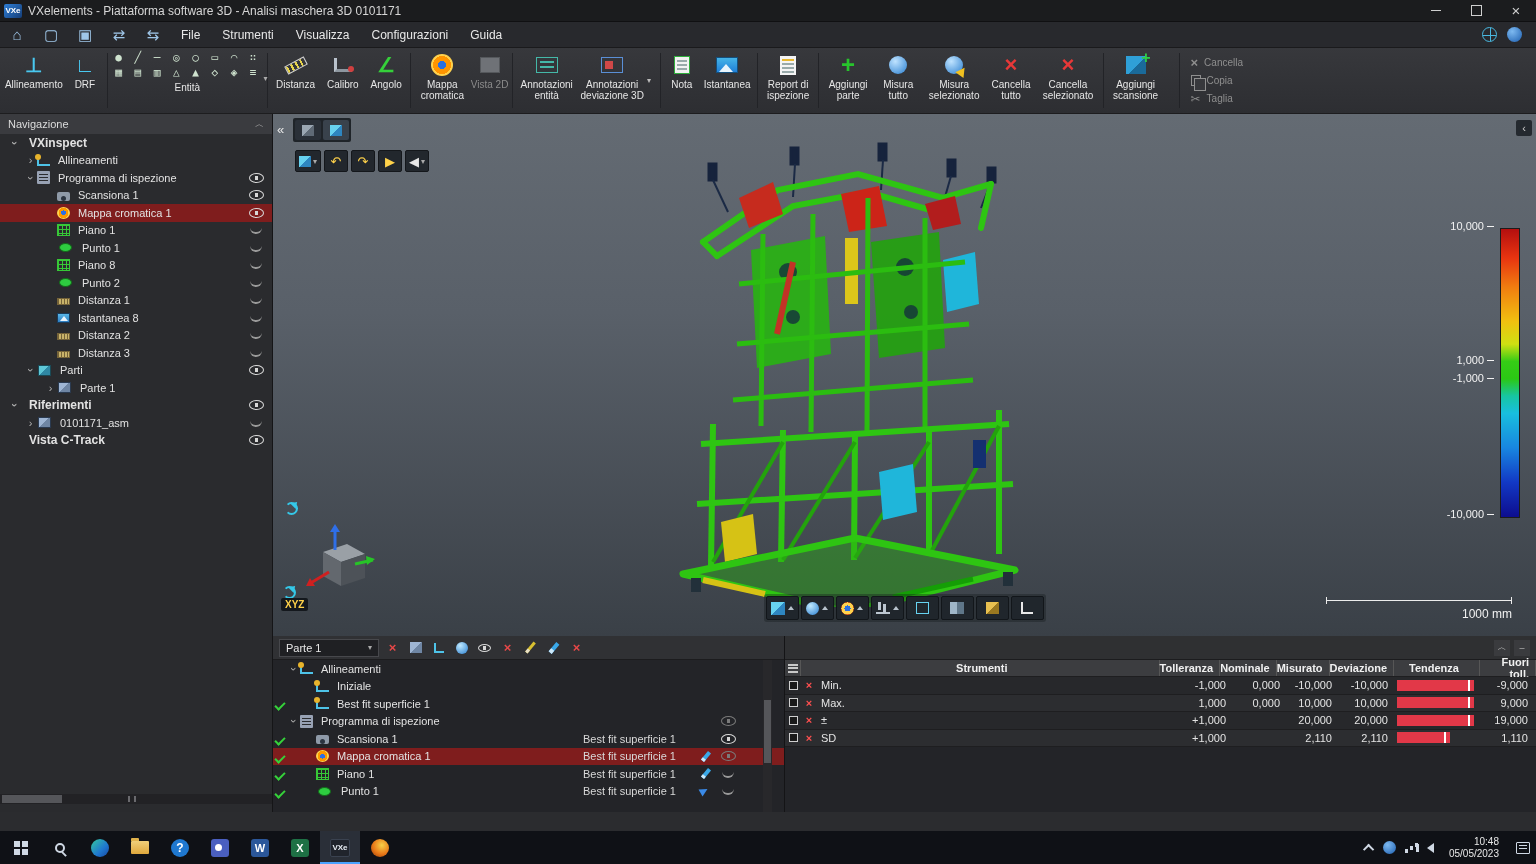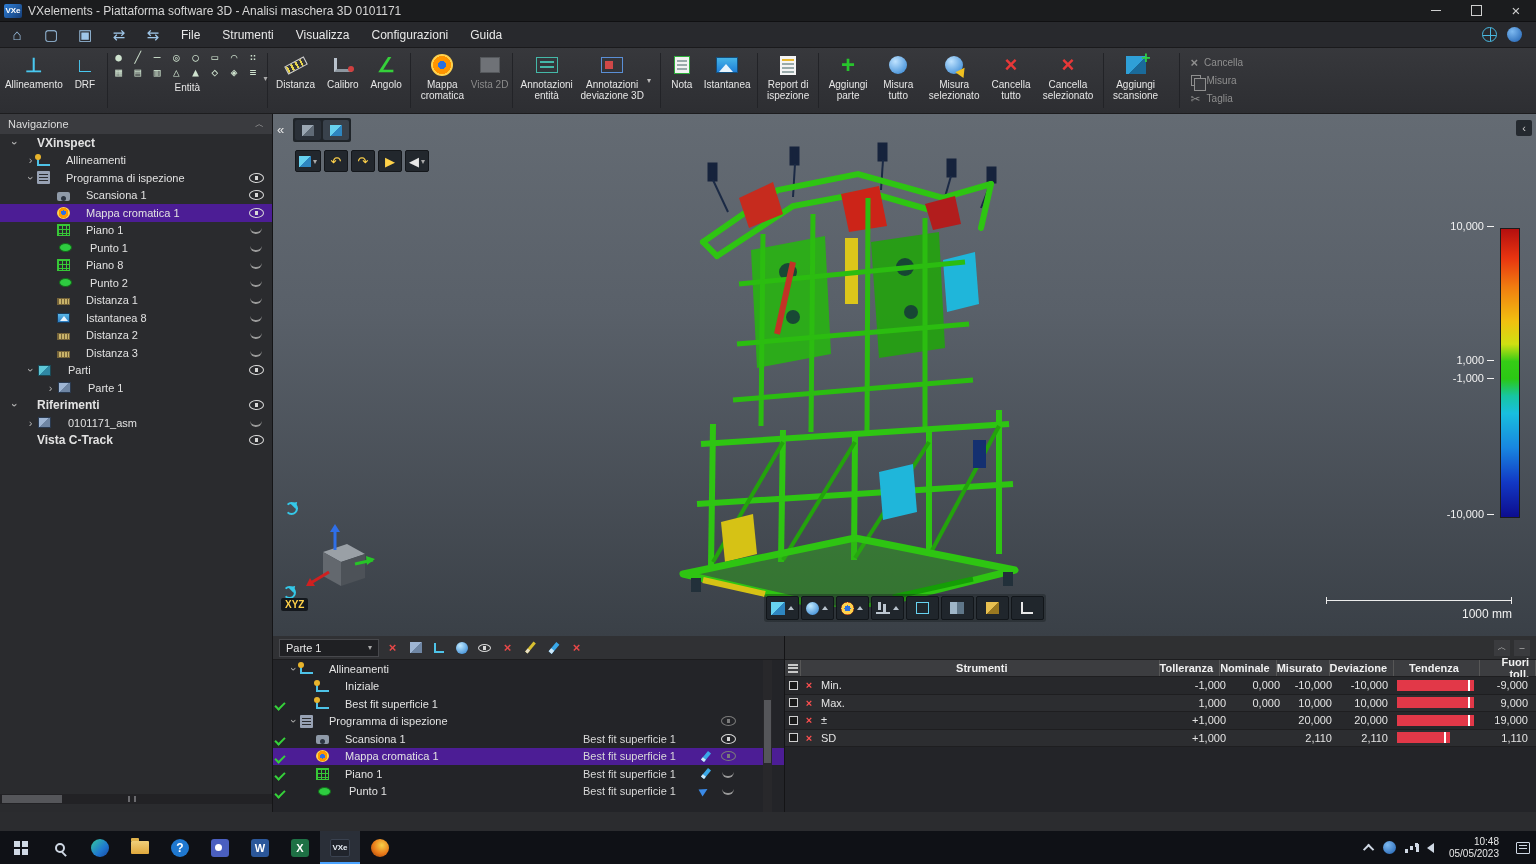--- a/index.html
+++ b/index.html
@@ -69,26 +69,26 @@
   .ei-copy{width:10px;height:11px;border:1px solid #8f8f8f;position:relative;}
   .ei-copy::after{content:"";position:absolute;left:2px;top:2px;width:10px;height:11px;border:1px solid #8f8f8f;background:#37383c;}
   .ei-cut{color:#8f8f8f;font-size:12px;}
 
   
   .sidebar{position:absolute;top:114px;left:0;width:273px;height:698px;background:#2a2b2e;border-right:1px solid #151517;}
   .shead{height:20px;background:#3a3b3f;display:flex;align-items:center;padding:0 8px;font-size:11px;color:#dcdcdc;gap:25px;}
   .shead .collapse{margin-left:auto;color:#aaa;font-size:9px;}
   .row{height:17.5px;display:flex;align-items:center;padding-right:4px;font-size:11px;color:#e2e2e2;position:relative;}
   .row.bold{font-weight:bold;font-size:12px;}
-  .row.sel{background:#4c1d95;}
+  .row.sel{background:#7f1d1d;}
   .lvl0{padding-left:8px}.lvl1{padding-left:24px}.lvl2{padding-left:44px}
   .tw{width:13px;color:#b0b0b0;font-size:11px;display:flex;justify-content:center;flex:0 0 13px;}
   .tw.down::before{content:"›";display:block;transform:rotate(90deg);}
   .tw.right::before{content:"›";}
-  .tlabel{margin-left:16px;white-space:nowrap;overflow:hidden;}
+  .tlabel{margin-left:8px;white-space:nowrap;overflow:hidden;}
   .eye{width:24px;margin-left:auto;display:flex;justify-content:center;flex:0 0 24px;}
   .eye.open::before{content:"";width:13px;height:8px;border:1px solid #d8d8d8;border-radius:50%;background:radial-gradient(circle,#d8d8d8 0 2px,transparent 2px);}
   .eye.dim::before{content:"";width:13px;height:8px;border:1px solid #7a7a7a;border-radius:50%;background:radial-gradient(circle,#7a7a7a 0 2px,transparent 2px);}
   .eye.closed::before{content:"";width:12px;height:6px;border-bottom:2px solid #9a9a9a;border-radius:0 0 10px 10px;}
   
   .tico{width:13px;height:13px;flex:0 0 13px;display:inline-block;position:relative;}
   .i-axis{border-left:2px solid #4ec3e8;border-bottom:2px solid #4ec3e8;width:11px;height:11px;}
   .i-axis::after{content:"";position:absolute;left:-4px;top:-1px;width:6px;height:6px;border-radius:50%;background:#e8b42c;}
   .i-prog{background:#98a2b4;border-radius:1px;width:11px;height:13px;}
   .i-prog::after{content:"";position:absolute;left:2px;top:3px;right:2px;height:1px;background:#2b2c2f;box-shadow:0 3px 0 #2b2c2f,0 6px 0 #2b2c2f;}
@@ -395,21 +395,21 @@
       <span class="rlbl">Aggiungi scansione</span>
     </div>
     <div class="rsep" style="margin-left:14px"></div>
     <div class="editgroup">
       <div class="editrow">
         <span class="ei-x">×</span>
         <span>Cancella</span>
       </div>
       <div class="editrow">
         <span class="ei-copy"></span>
-        <span>Misura</span>
+        <span>Copia</span>
       </div>
       <div class="editrow">
         <span class="ei-cut">✂</span>
         <span>Taglia</span>
       </div>
     </div>
   </div>
 
   <div class="sidebar">
     <div class="shead">

